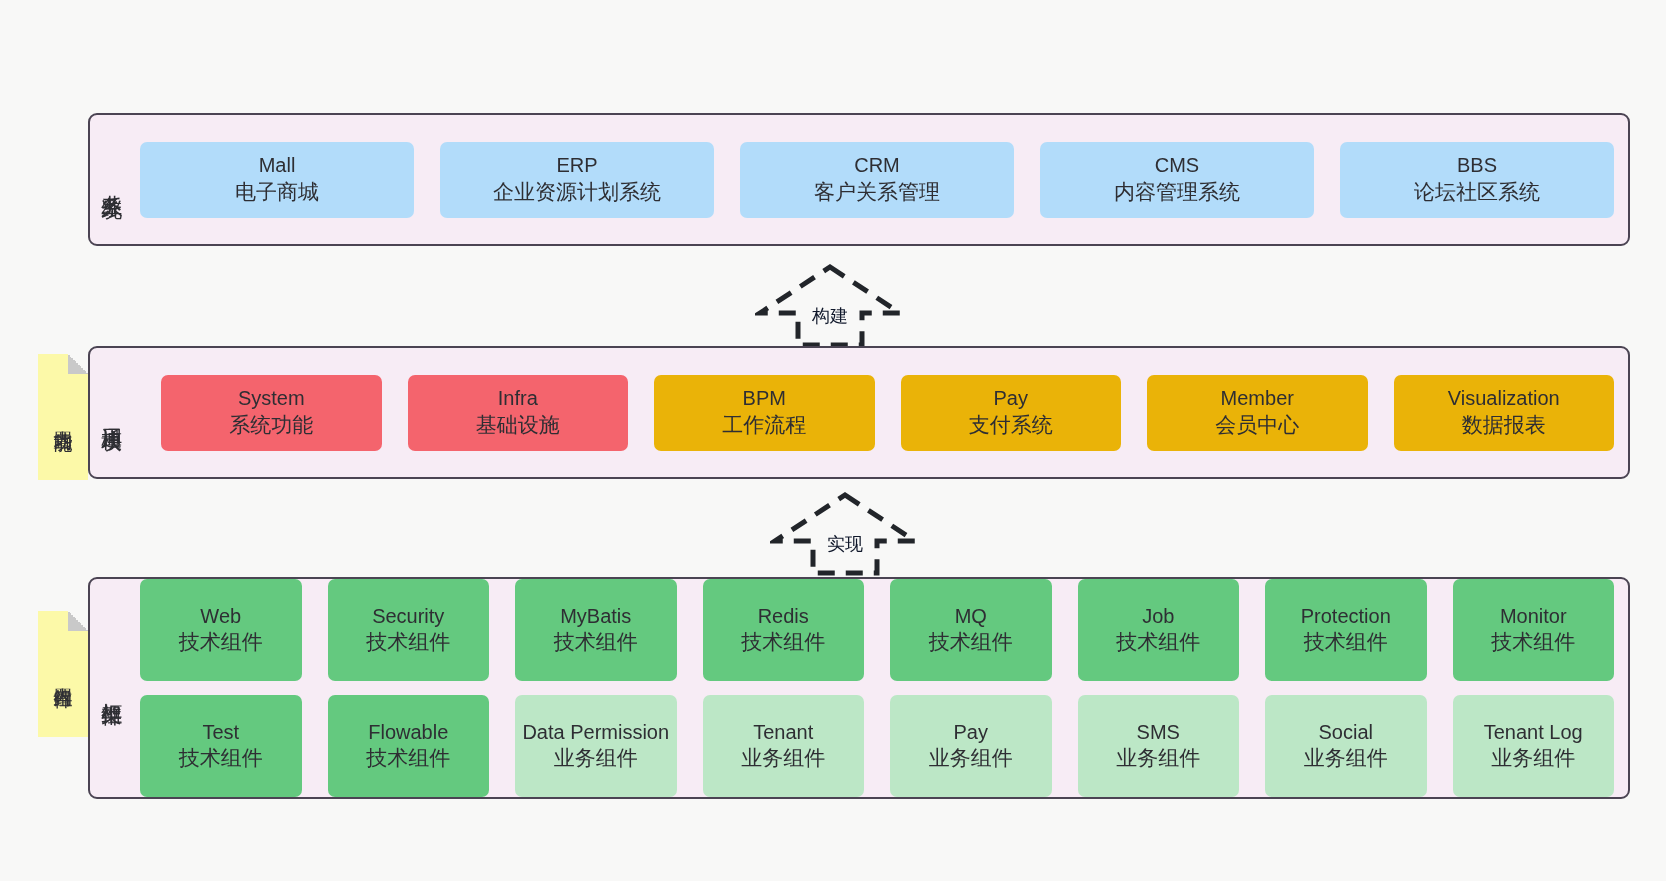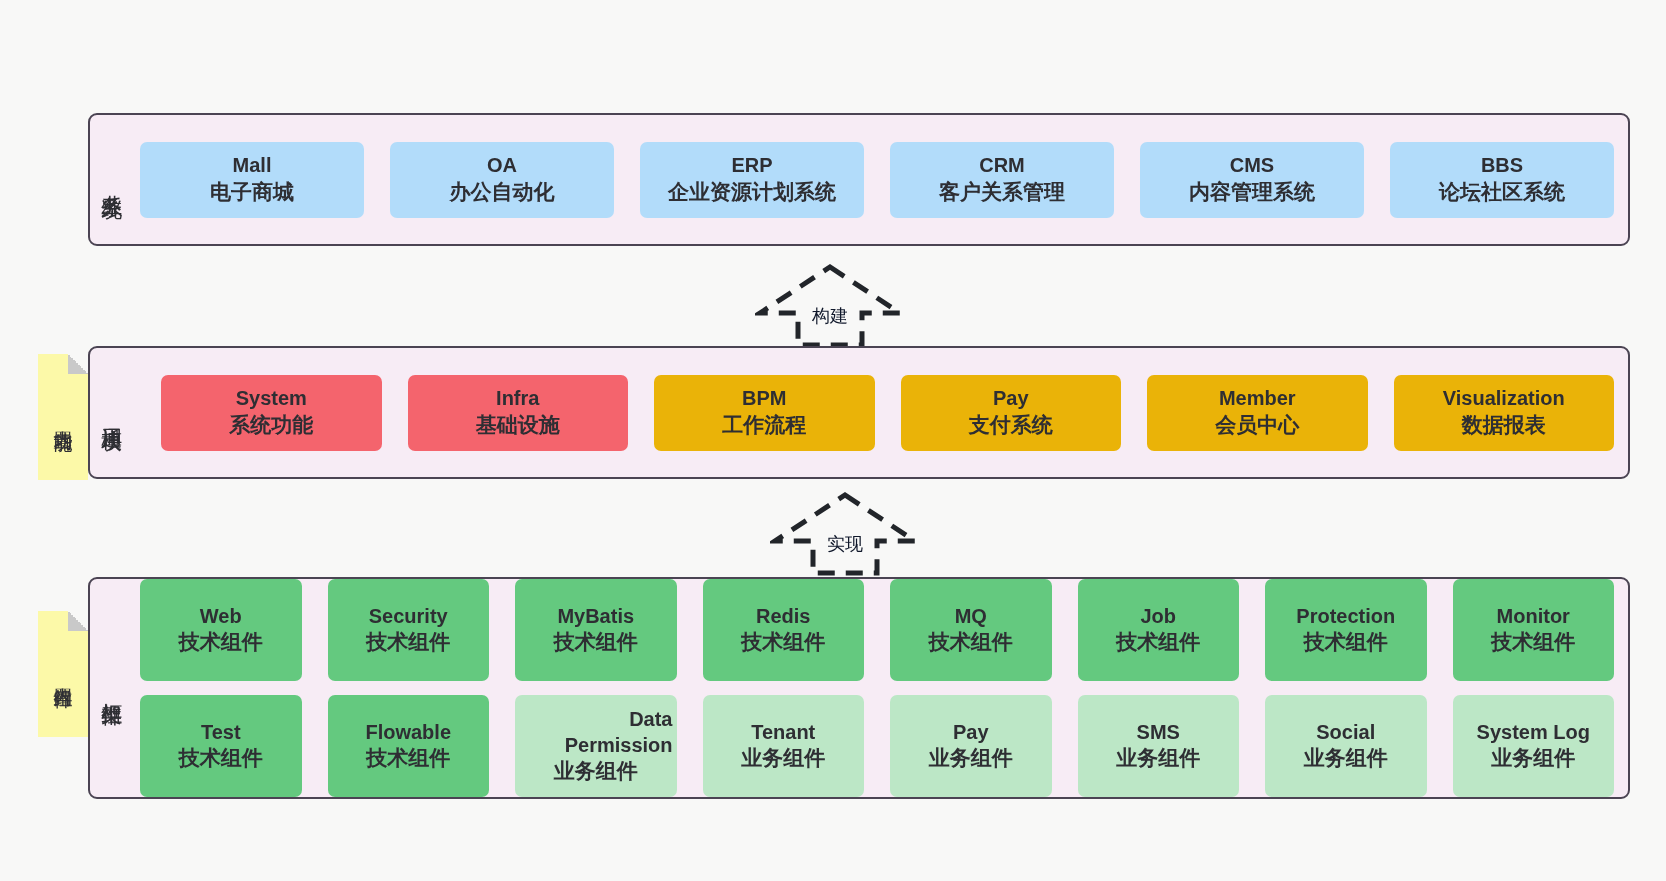--- a/index.html
+++ b/index.html
@@ -48,21 +48,20 @@
     flex-direction: column;
     justify-content: center;
     gap: 14px;
     padding: 0 14px 0 6px;
     box-sizing: border-box;
   }
   .row {
     display: flex;
     gap: 26px;
     align-items: stretch;
-    font-weight: bold;
   }
 
   
   .card {
     flex: 1 1 0;
     border-radius: 7px;
     display: flex;
     flex-direction: column;
     align-items: center;
     justify-content: center;
@@ -139,24 +138,20 @@
 
 <div class="layer" id="layer-business">
   <div class="layer-title">业务系统</div>
   <div class="layer-body">
     <div class="row">
       <div class="card c-blue">
         <div class="t1">Mall</div>
         <div class="t2">电子商城</div>
       </div>
       <div class="card c-blue">
-        <div class="t1">OA</div>
-        <div class="t2">办公自动化</div>
-      </div>
-      <div class="card c-blue">
         <div class="t1">ERP</div>
         <div class="t2">企业资源计划系统</div>
       </div>
       <div class="card c-blue">
         <div class="t1">CRM</div>
         <div class="t2">客户关系管理</div>
       </div>
       <div class="card c-blue">
         <div class="t1">CMS</div>
         <div class="t2">内容管理系统</div>
@@ -285,19 +280,19 @@
       </div>
       <div class="card c-green-light">
         <div class="t1">SMS</div>
         <div class="t2">业务组件</div>
       </div>
       <div class="card c-green-light">
         <div class="t1">Social</div>
         <div class="t2">业务组件</div>
       </div>
       <div class="card c-green-light">
-        <div class="t1">System Log</div>
+        <div class="t1">Tenant Log</div>
         <div class="t2">业务组件</div>
       </div>
     </div>
 
   </div>
 </div>
 
 </body></html>

